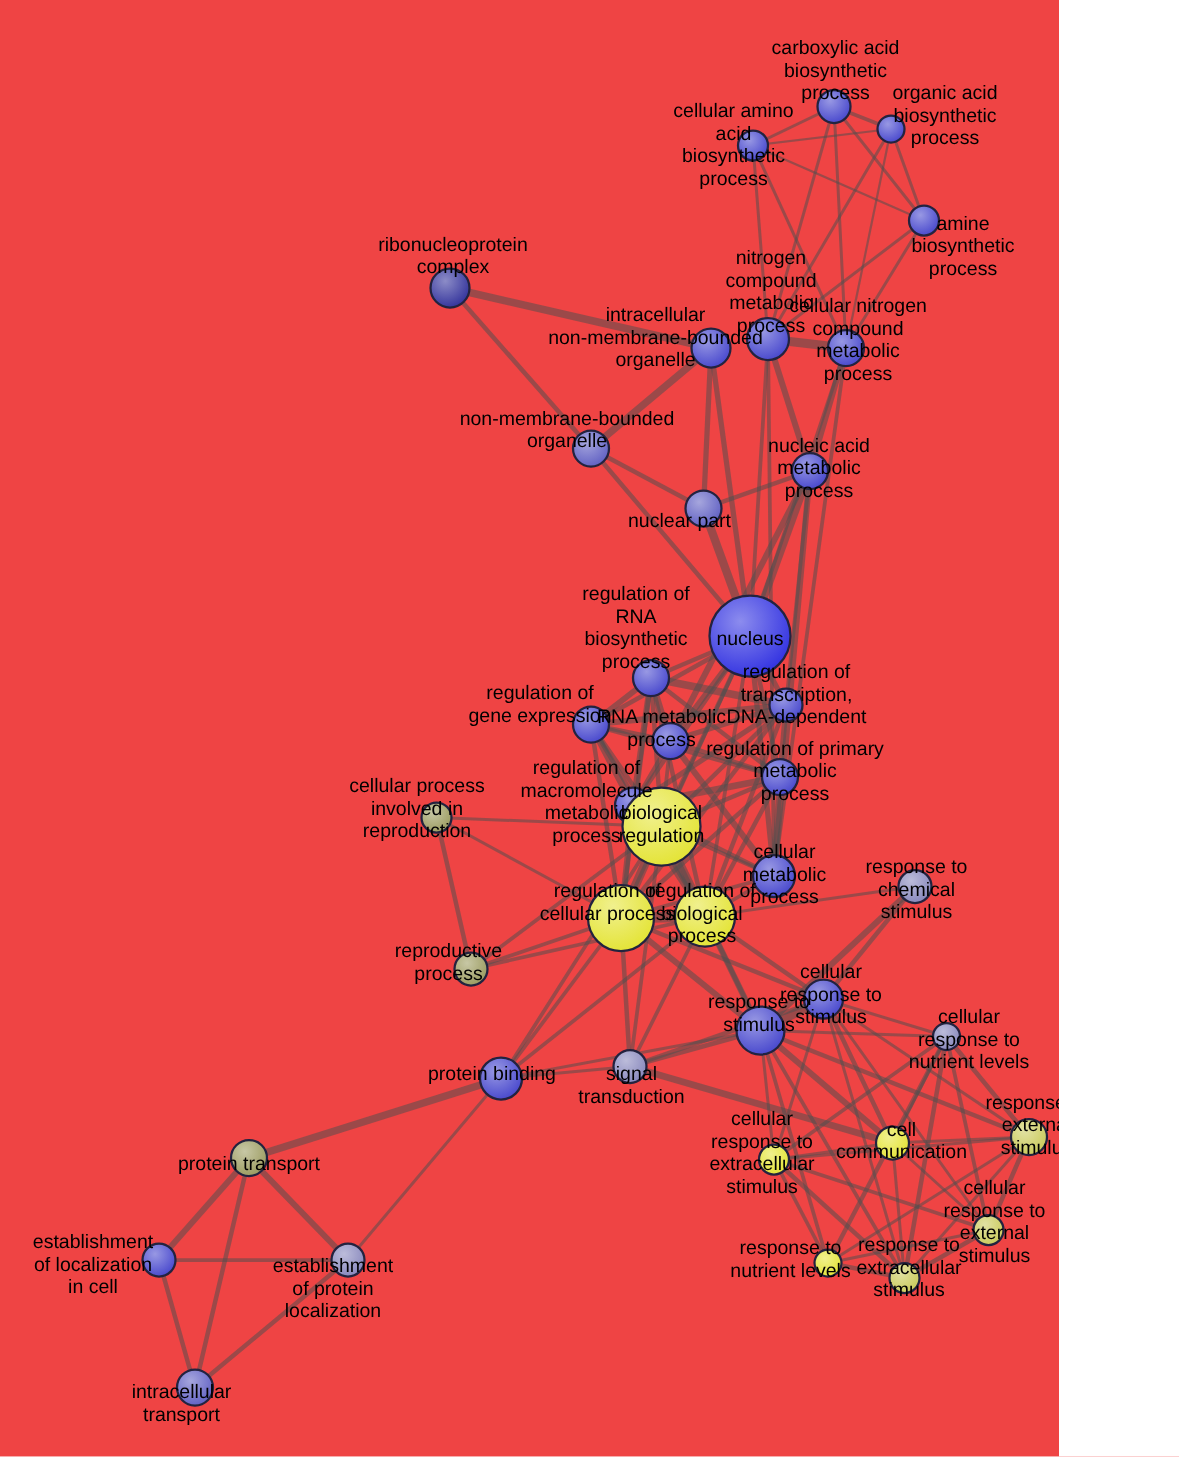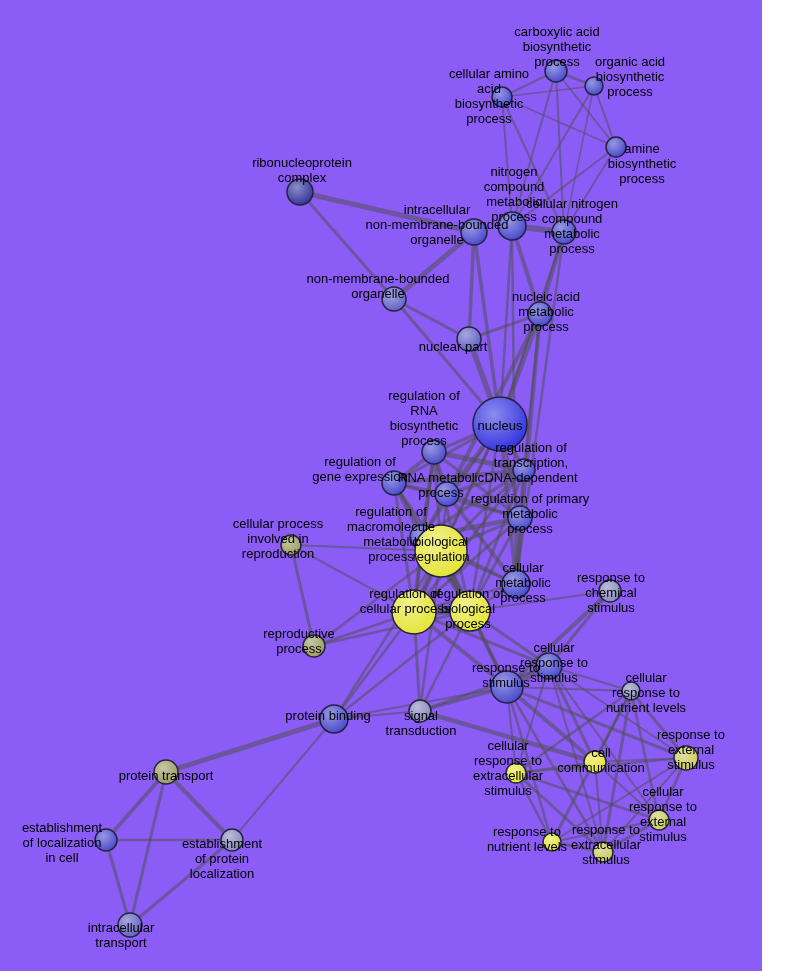--- a/index.html
+++ b/index.html
@@ -2,23 +2,23 @@
 <html><head>
 <meta charset="utf-8">
 <style>
   html, body {
     margin: 0;
     padding: 0;
     background: #ffffff;
   }
   .canvas-wrap {
     position: relative;
-    width: 762px;
+    width: 706px;
     height: 971px;
-    background: #8b5cf6;
+    background: #ef4444;
     overflow: hidden;
   }
   svg {
     display: block;
     width: 786px;
     height: 971px;
   }
   svg text {
     font-family: "Liberation Sans", "DejaVu Sans", sans-serif;
     font-size: 13px;

